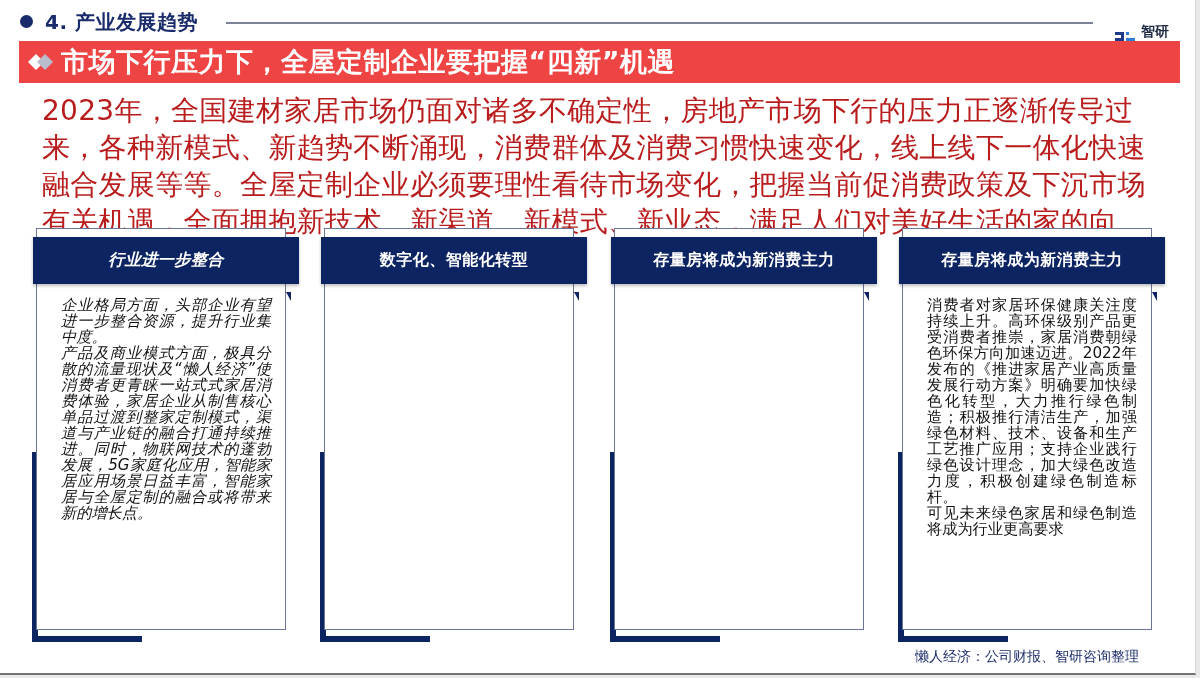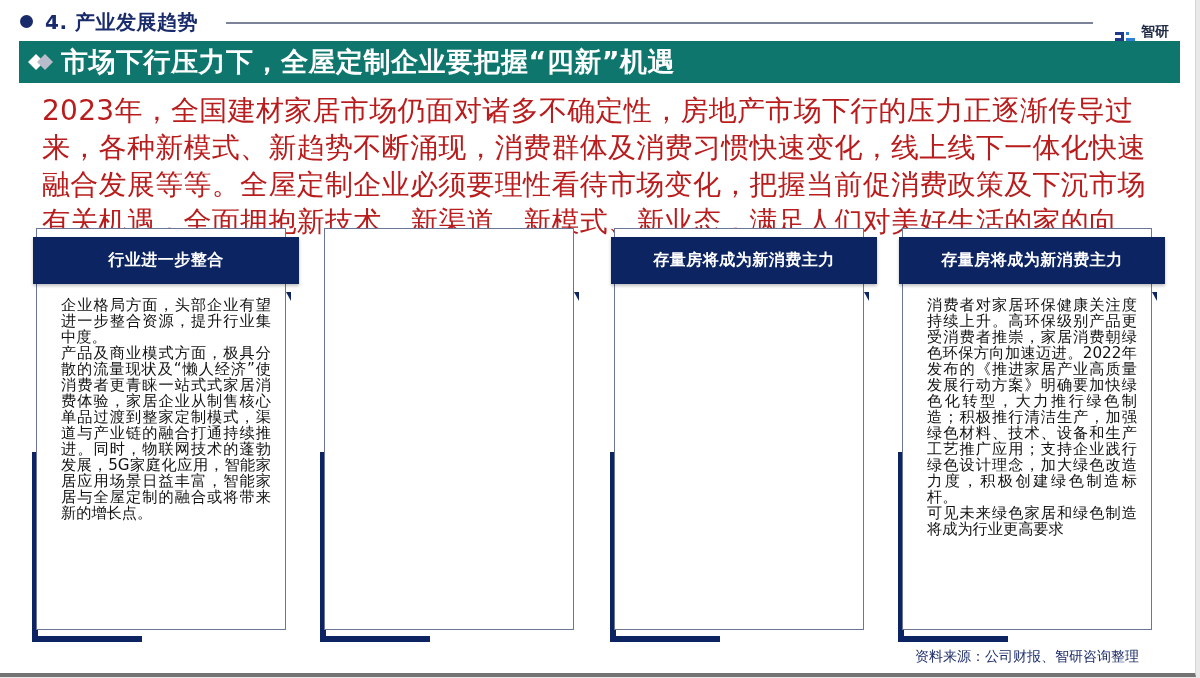--- a/index.html
+++ b/index.html
@@ -4,21 +4,21 @@
 <style>
   html, body { margin:0; padding:0; }
   body {
     width:1200px; height:678px; overflow:hidden; position:relative;
     background:#e9e9e9;
     font-family:"DejaVu Sans","Liberation Sans",sans-serif;
   }
   .page {
     position:absolute; left:0; top:0; width:1195px; height:673px;
     background:#ffffff;
-    border-right:1px solid #d8d8d8; border-bottom:4px solid #737373;
+    border-right:1px solid #d8d8d8; border-bottom:2px solid #737373;
   }
   
   .section-header { position:absolute; left:20px; top:10px; height:26px; width:1160px; }
   .section-dot {
     position:absolute; left:0; top:5px; width:13px; height:13px; border-radius:50%;
     background:#1a2b6b;
   }
   .section-title {
     position:absolute; left:25px; top:0; font-size:20px; font-weight:bold; color:#1a2b6b;
     line-height:24px; letter-spacing:0.5px;
@@ -26,21 +26,21 @@
   .section-rule {
     position:absolute; left:206px; top:12px; width:867px; height:2px; background:#7c8398;
   }
   .logo { position:absolute; left:1095px; top:20px; height:22px; display:flex; align-items:center; }
   .logo-mark { width:20px; height:20px; position:relative; margin-right:6px; }
   .logo-text { font-size:14px; font-weight:bold; color:#1f2a44; }
 
   
   .banner {
     position:absolute; left:19px; top:41px; width:1161px; height:42px;
-    background:#0f766e;
+    background:#ef4444;
     display:flex; align-items:center;
   }
   .banner-icon { width:30px; height:20px; margin-left:8px; position:relative; }
   .banner-title {
     color:#ffffff; font-size:27px; font-weight:bold; letter-spacing:0.5px; margin-left:4px;
     white-space:nowrap;
   }
 
   
   .intro {
@@ -112,37 +112,38 @@
       <svg width="30" height="20" viewBox="0 0 30 20">
         <polygon points="9,2 17,10 9,18 1,10" fill="#ffffff"></polygon>
         <polygon points="18,2 26,10 18,18 10,10" fill="#b8bccb"></polygon>
       </svg>
     </div>
     <div class="banner-title">市场下行压力下，全屋定制企业要把握“四新”机遇</div>
   </div>
 
   <div class="intro">2023年，全国建材家居市场仍面对诸多不确定性，房地产市场下行的压力正逐渐传导过来，各种新模式、新趋势不断涌现，消费群体及消费习惯快速变化，线上线下一体化快速融合发展等等。全屋定制企业必须要理性看待市场变化，把握当前促消费政策及下沉市场有关机遇，全面拥抱新技术、新渠道、新模式、新业态，满足人们对美好生活的家的向往。</div>
 
-  <div class="card" style="left:32px;">
+  <div class="card" style="left:32px;font-style:italic;">
     <div class="card-shadow-left"></div>
     <div class="card-shadow-bottom"></div>
     <div class="card-body">
       <div class="card-head">行业进一步整合</div>
       <div class="card-notch"></div>
       <div class="card-text">
         <p>企业格局方面，头部企业有望进一步整合资源，提升行业集中度。</p>
         <p>产品及商业模式方面，极具分散的流量现状及“懒人经济”使消费者更青睐一站式式家居消费体验，家居企业从制售核心单品过渡到整家定制模式，渠道与产业链的融合打通持续推进。同时，物联网技术的蓬勃发展，5G家庭化应用，智能家居应用场景日益丰富，智能家居与全屋定制的融合或将带来新的增长点。</p>
       </div>
     </div>
   </div>
 
   <div class="card" style="left:320px;">
     <div class="card-shadow-left"></div>
     <div class="card-shadow-bottom"></div>
     <div class="card-body">
+      <div class="card-head">数字化、智能化转型</div>
       <div class="card-notch"></div>
     </div>
   </div>
 
   <div class="card" style="left:610px;">
     <div class="card-shadow-left"></div>
     <div class="card-shadow-bottom"></div>
     <div class="card-body">
       <div class="card-head">存量房将成为新消费主力</div>
       <div class="card-notch"></div>
@@ -155,14 +156,14 @@
     <div class="card-body">
       <div class="card-head">存量房将成为新消费主力</div>
       <div class="card-notch"></div>
       <div class="card-text">
         <p>消费者对家居环保健康关注度持续上升。高环保级别产品更受消费者推崇，家居消费朝绿色环保方向加速迈进。2022年发布的《推进家居产业高质量发展行动方案》明确要加快绿色化转型，大力推行绿色制造；积极推行清洁生产，加强绿色材料、技术、设备和生产工艺推广应用；支持企业践行绿色设计理念，加大绿色改造力度，积极创建绿色制造标杆。</p>
         <p>可见未来绿色家居和绿色制造将成为行业更高要求</p>
       </div>
     </div>
   </div>
 
-  <div class="source">资料来源：公司财报、智研咨询整理</div>
+  <div class="source">懒人经济：公司财报、智研咨询整理</div>
 </div>
 
 </body></html>

